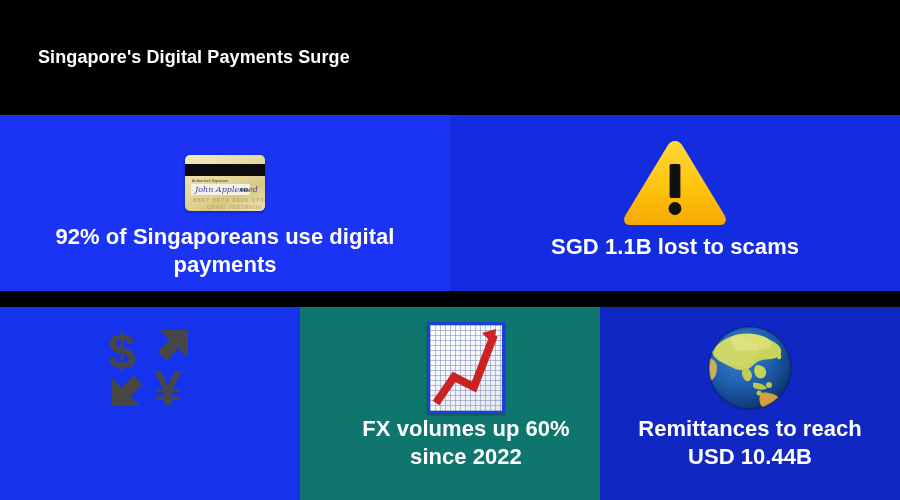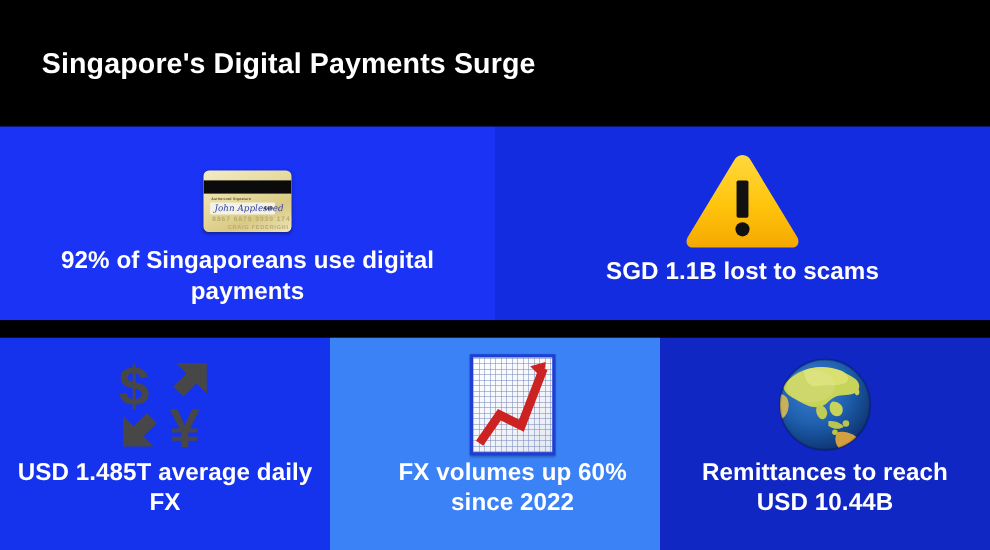--- a/index.html
+++ b/index.html
@@ -23,21 +23,21 @@
     left: 0;
     top: 0;
     width: 900px;
     height: 115px;
     background: #000000;
     display: flex;
     align-items: center;
   }
   .header-title {
     color: #ffffff;
-    font-size: 26px;
+    font-size: 18px;
     font-weight: bold;
     letter-spacing: 0.1px;
     margin-left: 38px;
     line-height: 1.1;
   }
 
   
   .row {
     position: absolute;
     left: 0;
@@ -63,21 +63,21 @@
   }
 
   
   .w450 { width: 450px; }
   .w300 { width: 300px; }
 
   
   .bg-a { background: #1a33f5; }
   .bg-b { background: #142ce0; }
   .bg-c { background: #1533ed; }
-  .bg-d { background: #3b82f6; padding-left: 32px; }
+  .bg-d { background: #0f766e; padding-left: 32px; }
   .bg-e { background: #1127c4; }
 
   
   .icon-slot {
     display: flex;
     align-items: center;
     justify-content: center;
   }
   .top-icon-slot {
     height: 108px;
@@ -284,21 +284,20 @@
 
               <text x="50" y="82" font-family="'Liberation Sans', sans-serif" font-size="50" font-weight="bold">¥</text>
 
               <path d="M56 6 L84 6 L84 34 L74.5 24.5 L62.5 36.5 L53.5 27.5 L65.5 15.5 Z"></path>
 
               <path d="M36 82 L8 82 L8 54 L17.5 63.5 L29.5 51.5 L38.5 60.5 L26.5 72.5 Z"></path>
             </g>
           </svg>
         </div>
       </div>
-      <div class="caption">USD 1.485T average daily FX</div>
     </div>
 
     <div class="panel w300 bg-d">
       <div class="icon-slot bottom-icon-slot">
         <div class="chart-icon">
           <div class="chart-paper">
             <svg width="72" height="86" viewBox="0 0 72 86">
               <polyline points="6,78 24,52 44,62 64,10" fill="none" stroke="#cc2222" stroke-width="8" stroke-linejoin="miter" stroke-linecap="butt"></polyline>
               <polygon points="52,8 66,4 64,20" fill="#cc2222"></polygon>
             </svg>

